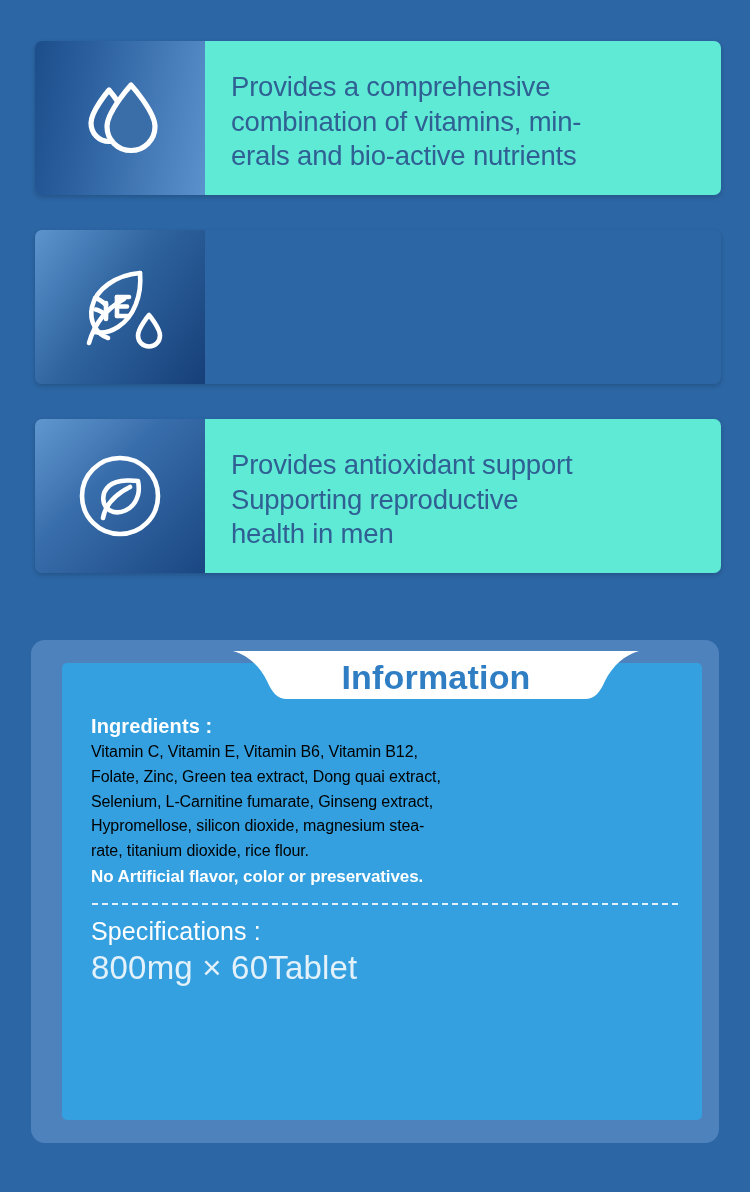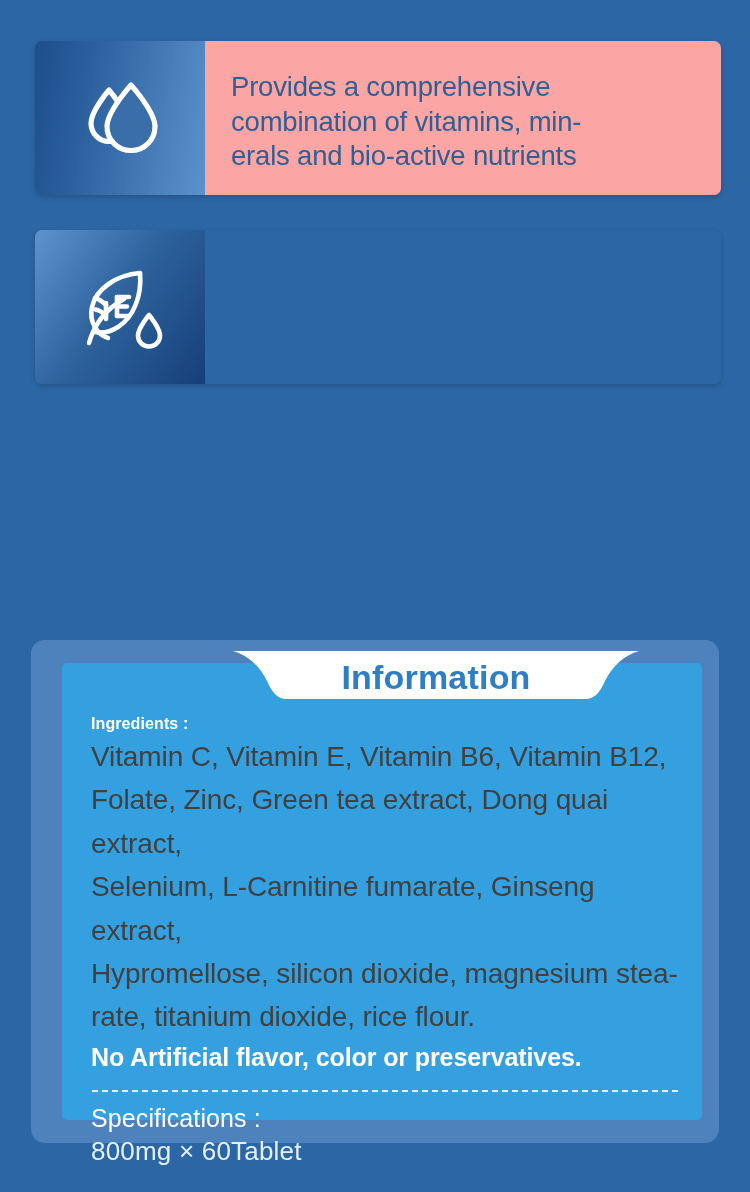--- a/index.html
+++ b/index.html
@@ -43,21 +43,21 @@
     justify-content: center;
     position: relative;
   }
 
   .grad-a { background: linear-gradient(100deg, #1d4e8c 0%, #2b5f9e 30%, #5b92cd 100%); }
   .grad-b { background: linear-gradient(125deg, #5d94ce 0%, #2f649f 45%, #163f78 100%); }
   .grad-c { background: linear-gradient(135deg, #6197cf 0%, #386dab 40%, #1a4782 100%); }
 
   .feature-text-box {
     flex: 1 1 auto;
-    background: #fca5a5;
+    background: #5eead4;
     display: flex;
     align-items: center;
     padding: 8px 16px 0 26px;
   }
 
   .feature-text {
     color: #2f5f93;
     font-size: 27.5px;
     line-height: 1.26;
     letter-spacing: -0.2px;
@@ -109,37 +109,37 @@
     align-items: center;
     justify-content: center;
     color: #2f7ec4;
     font-size: 34px;
     font-weight: bold;
     letter-spacing: 0.2px;
   }
 
   .info-heading {
     color: #ffffff;
-    font-size: 16px;
+    font-size: 20px;
     font-weight: bold;
     letter-spacing: 0.1px;
     margin-bottom: 2px;
   }
 
   .info-body {
-    color: #404040;
-    font-size: 28px;
+    color: #000000;
+    font-size: 16px;
     line-height: 1.55;
     letter-spacing: -0.1px;
     white-space: pre-line;
   }
 
   .info-strong {
     color: #ffffff;
-    font-size: 25px;
+    font-size: 17px;
     font-weight: bold;
     letter-spacing: -0.1px;
     line-height: 1.5;
   }
 
   .divider {
     margin: 14px 6px 12px 1px;
     height: 0;
     border-top: 2px dashed rgba(255,255,255,0.85);
   }
@@ -147,21 +147,21 @@
   .spec-heading {
     color: #ffffff;
     font-size: 25px;
     font-weight: normal;
     letter-spacing: 0.1px;
     margin-bottom: 3px;
   }
 
   .spec-value {
     color: #e3f1fb;
-    font-size: 26px;
+    font-size: 33px;
     letter-spacing: 0.2px;
   }
 </style>
 </head>
 <body>
 
 <div class="features">
 
   <div class="feature-card">
     <div class="feature-icon-box grad-a">
@@ -192,20 +192,36 @@
           <path d="M45 38 L45 57"></path>
           <path d="M45 38 L57 38"></path>
           <path d="M45 47.5 L55 47.5"></path>
           <path d="M45 57 L57 57"></path>
           <path d="M77 56 C77 56 66 69 66 76.5 C66 82.8 70.9 87.5 77 87.5 C83.1 87.5 88 82.8 88 76.5 C88 69 77 56 77 56 Z"></path>
         </svg>
       </span>
     </div>
   </div>
 
+  <div class="feature-card">
+    <div class="feature-icon-box grad-c">
+      <span>
+        <svg class="icon-svg" width="96" height="96" viewBox="0 0 96 96" fill="none" stroke="#ffffff" stroke-width="4.6" stroke-linejoin="round" stroke-linecap="round">
+          <circle cx="48" cy="48" r="38"></circle>
+          <path d="M66 33 C66 33 46 30 37 38 C28.5 45.6 30 58 38 62.5 C47 67.5 62 62 66 47 C67.6 41 66 33 66 33 Z"></path>
+          <path d="M31 70 C33 59 40 48 58 39"></path>
+        </svg>
+      </span>
+    </div>
+    <div class="feature-text-box">
+      <div class="feature-text">Provides antioxidant support
+Supporting reproductive
+health in men</div>
+    </div>
+  </div>
 
 </div>
 
 <div class="info-outer">
   <div class="info-inner">
 
     <div class="ribbon">
       <svg width="406" height="58" viewBox="0 0 406 58" xmlns="http://www.w3.org/2000/svg">
         <path d="M0 0 H406 C392 4 380 14 372 30 C367 41 362 48 352 48 H54 C44 48 39 41 34 30 C26 14 14 4 0 0 Z" fill="#ffffff"></path>
       </svg>

